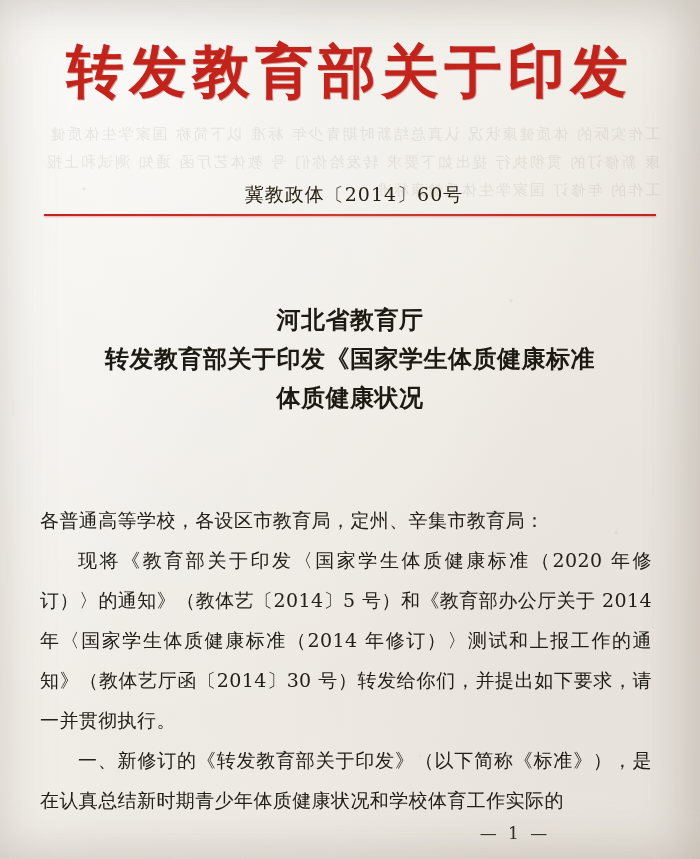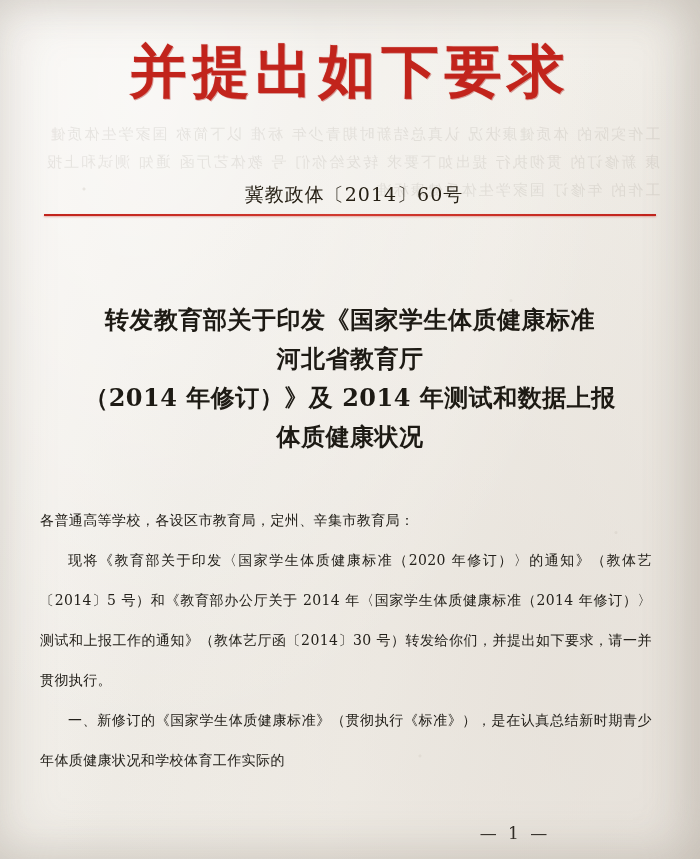--- a/index.html
+++ b/index.html
@@ -105,21 +105,21 @@
     color: #1d1a14;
     letter-spacing: 0.5px;
   }
   .title div { white-space: nowrap; }
 
   .body-text {
     position: absolute;
     top: 500px;
     left: 40px;
     right: 48px;
-    font-size: 14px;
+    font-size: 19px;
     line-height: 40px;
     color: #23201a;
     letter-spacing: 0.4px;
     text-align: justify;
   }
   .body-text p {
     margin: 0;
   }
   .indent2 { text-indent: 2em; }
 
@@ -136,35 +136,34 @@
   }
 </style>
 </head>
 <body>
 
 <div class="page">
 
   <div class="ghost-layer">工作实际的 体质健康状况 认真总结新时期青少年 标准 以下简称 国家学生体质健康 新修订的 贯彻执行 提出如下要求 转发给你们 号 教体艺厅函 通知 测试和上报工作的 年修订 国家学生体质健康标准</div>
   <div class="speckle"></div>
 
-  <div class="masthead">并提出如下要求</div>
+  <div class="masthead">转发教育部关于印发</div>
 
   <div class="docnum">冀教政体〔2014〕60号</div>
 
   <div class="redrule"></div>
 
   <div class="title">
+    <div>河北省教育厅</div>
     <div>转发教育部关于印发《国家学生体质健康标准</div>
-    <div>河北省教育厅</div>
-    <div>（2014 年修订）》及 2014 年测试和数据上报</div>
     <div>体质健康状况</div>
   </div>
 
   <div class="body-text">
     <p>各普通高等学校，各设区市教育局，定州、辛集市教育局：</p>
     <p class="indent2">现将《教育部关于印发〈国家学生体质健康标准（2020 年修订）〉的通知》（教体艺〔2014〕5 号）和《教育部办公厅关于 2014 年〈国家学生体质健康标准（2014 年修订）〉测试和上报工作的通知》（教体艺厅函〔2014〕30 号）转发给你们，并提出如下要求，请一并贯彻执行。</p>
-    <p class="indent2">一、新修订的《国家学生体质健康标准》（贯彻执行《标准》），是在认真总结新时期青少年体质健康状况和学校体育工作实际的</p>
+    <p class="indent2">一、新修订的《转发教育部关于印发》（以下简称《标准》），是在认真总结新时期青少年体质健康状况和学校体育工作实际的</p>
   </div>
 
   <div class="pagenum">— 1 —</div>
 
   <div class="edge-shadow"></div>
 </div>
 
 </body></html>

